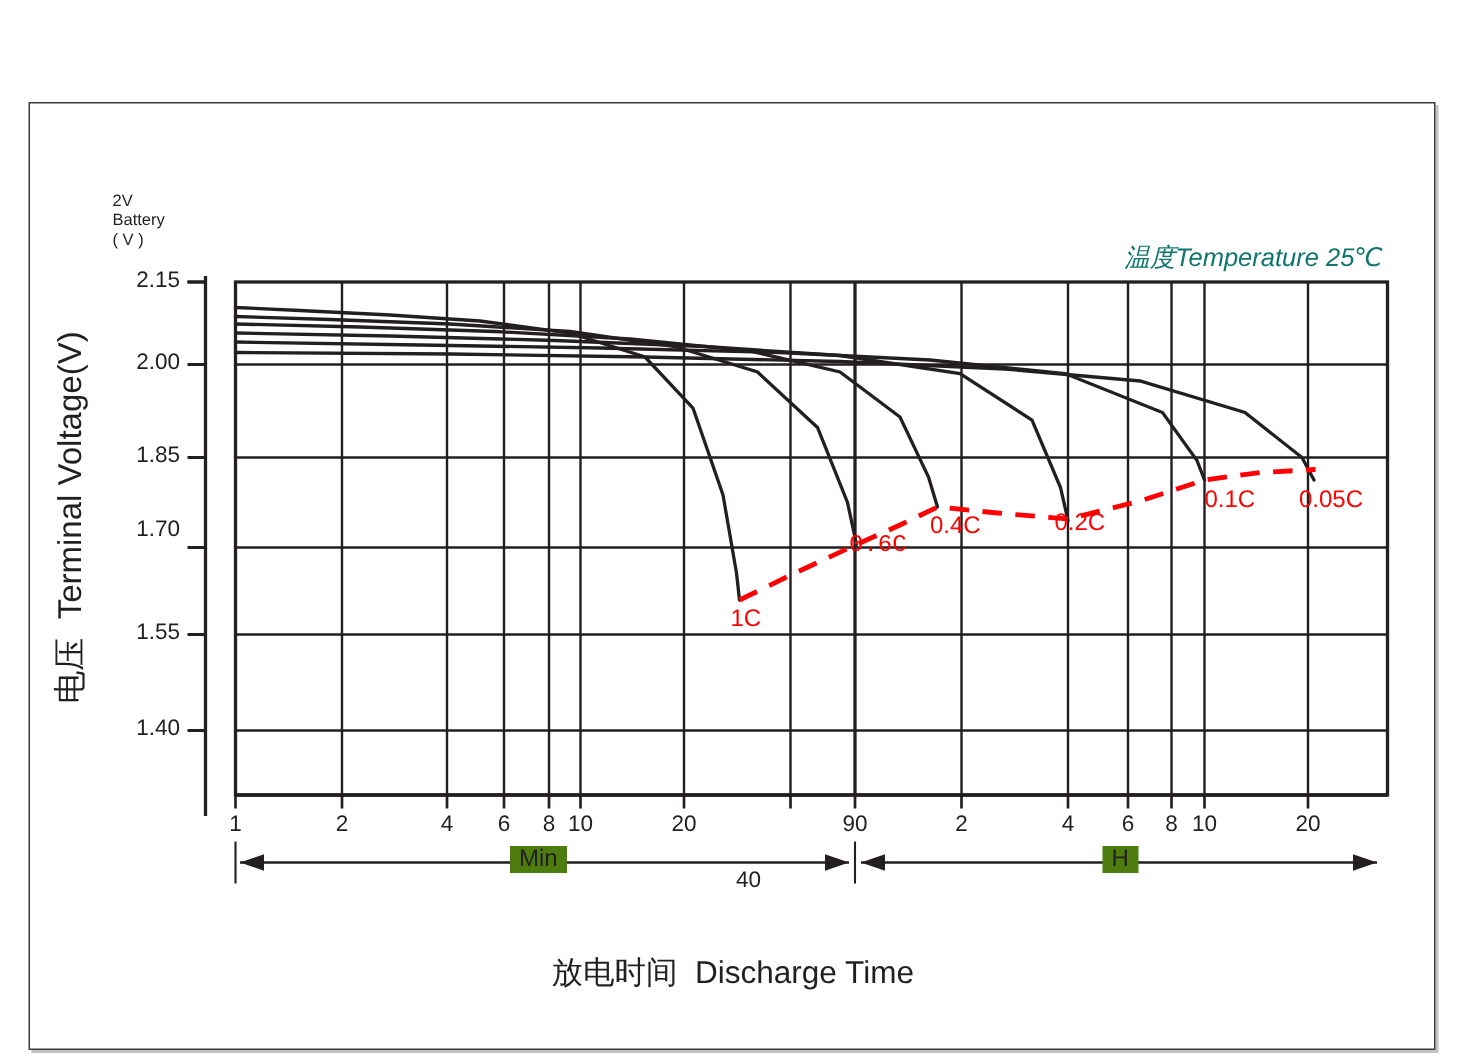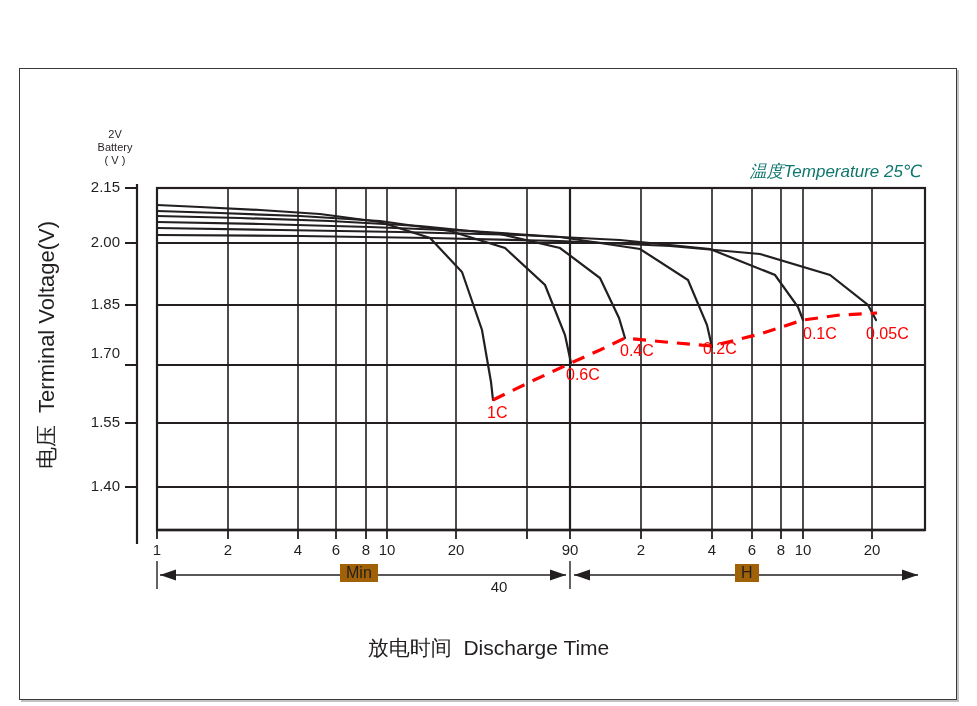--- a/index.html
+++ b/index.html
@@ -30,21 +30,21 @@
     background:#fff;
     box-shadow:2px 2px 0 rgba(120,120,120,.45);
   }
 
   
   .chart{position:absolute;left:0;top:0;width:977px;height:706px;}
 
   
   .ylabel-top{
     position:absolute;left:75px;top:128px;width:80px;
-    text-align:center;font-size:11px;line-height:13px;color:#231f20;
+    text-align:left;font-size:11px;line-height:13px;color:#231f20;
   }
   .ylabel-rot{
     position:absolute;left:-118px;top:330px;width:330px;
     transform:rotate(-90deg);transform-origin:50% 50%;
     text-align:center;font-size:22px;color:#231f20;white-space:pre;
   }
   .ytick{
     position:absolute;width:60px;text-align:right;
     font-size:15px;color:#231f20;
   }
@@ -54,21 +54,21 @@
   }
   .temp-note{
     position:absolute;right:55px;top:160px;
     font-size:17px;color:#0f766e;white-space:pre;font-style:italic;
   }
   .clabel{
     position:absolute;font-size:16px;color:#ff0000;white-space:pre;
   }
   .axis-seg-label{
     position:absolute;font-size:16px;color:#231f20;
-    background:#a16207;padding:0 6px;
+    background:#4d7c0f;padding:0 6px;
   }
   .xtitle{
     position:absolute;left:0;top:634px;width:977px;text-align:center;
     font-size:21px;color:#231f20;white-space:pre;
   }
 </style>
 </head>
 <body>
 
 <div id="root">
@@ -172,20 +172,20 @@
       <div class="xtick" style="left: 550px; top: 541px;">90</div>
       <div class="xtick" style="left: 621px; top: 541px;">2</div>
       <div class="xtick" style="left: 692px; top: 541px;">4</div>
       <div class="xtick" style="left: 732px; top: 541px;">6</div>
       <div class="xtick" style="left: 761px; top: 541px;">8</div>
       <div class="xtick" style="left: 783px; top: 541px;">10</div>
       <div class="xtick" style="left: 852px; top: 541px;">20</div>
       <div class="axis-seg-label" style="left: 340px; top: 564px;">Min</div>
       <div class="axis-seg-label" style="left: 735px; top: 564px;">H</div>
       <div class="clabel" style="left: 487px; top: 404px;">1C</div>
-      <div class="clabel" style="left: 566px; top: 366px;">0.6C</div>
+      <div class="clabel" style="left: 566px; top: 354px; font-family: Liberation Mono, monospace;">0.6C</div>
       <div class="clabel" style="left: 620px; top: 342px;">0.4C</div>
       <div class="clabel" style="left: 703px; top: 340px;">0.2C</div>
       <div class="clabel" style="left: 803px; top: 325px;">0.1C</div>
       <div class="clabel" style="left: 866px; top: 325px;">0.05C</div>
     </div>
 
 </div>
 
 </body></html>

